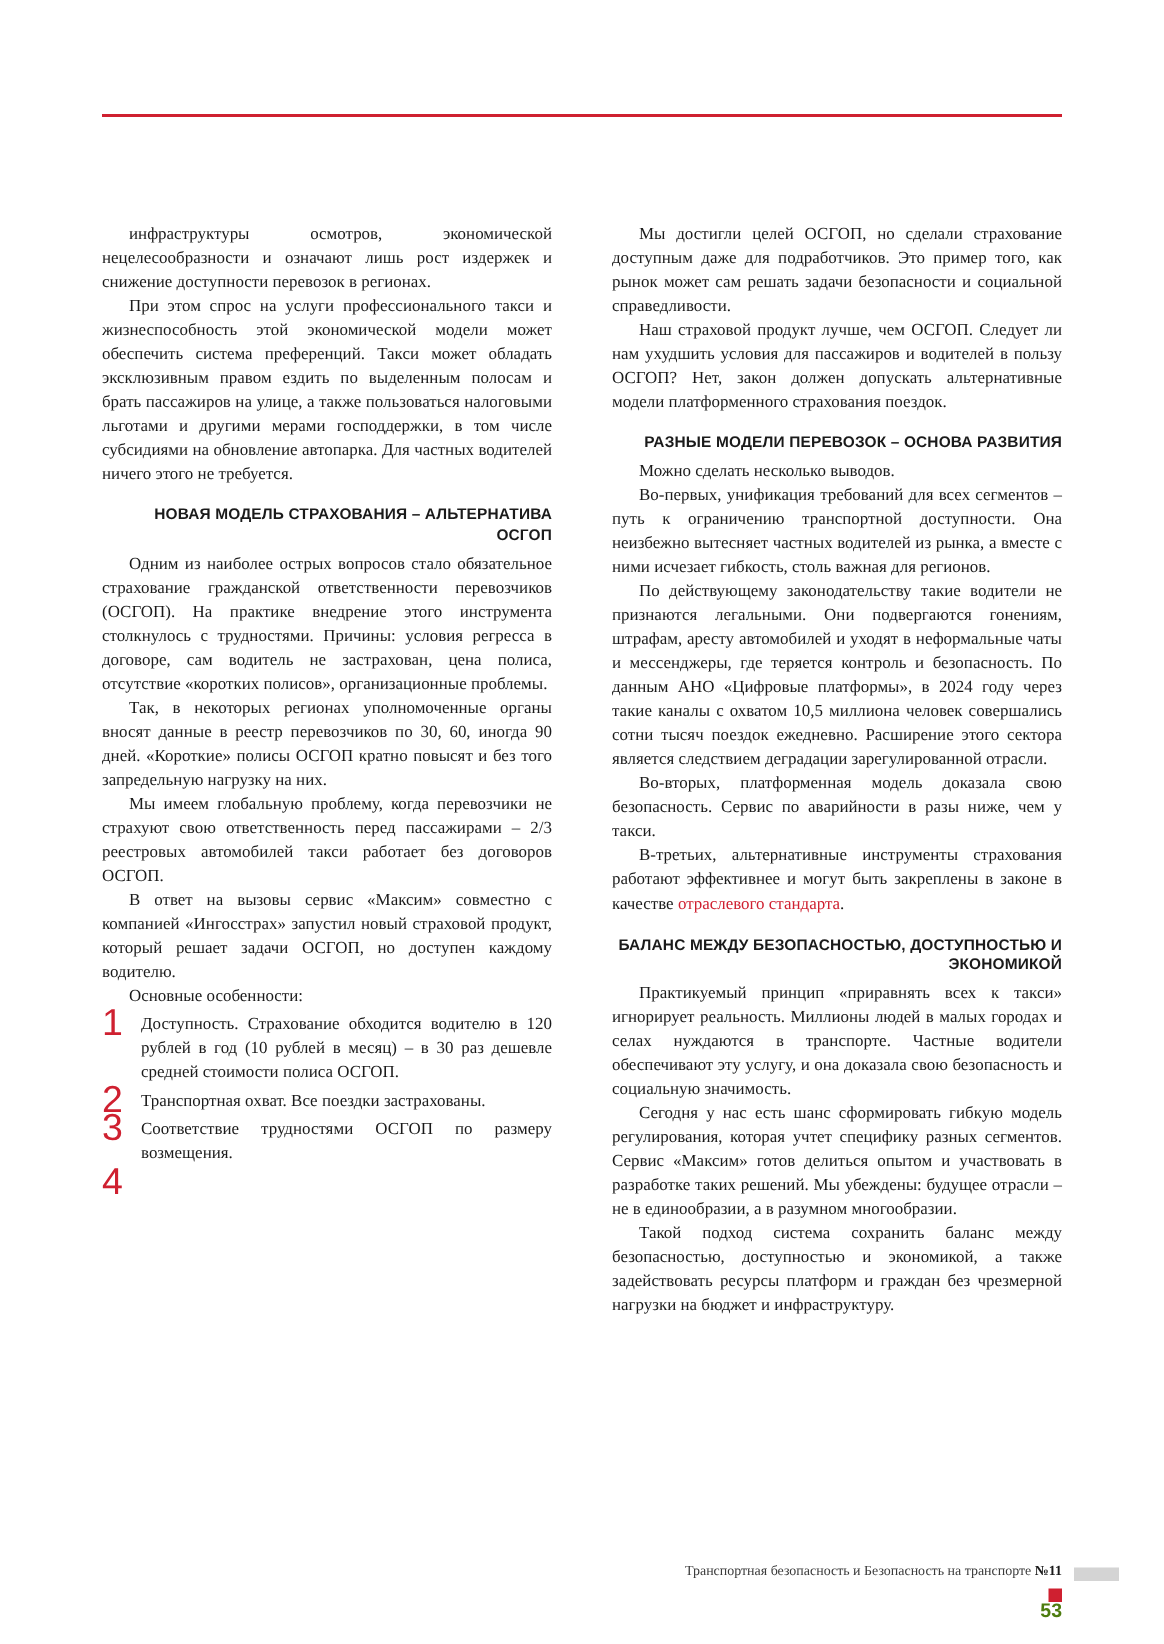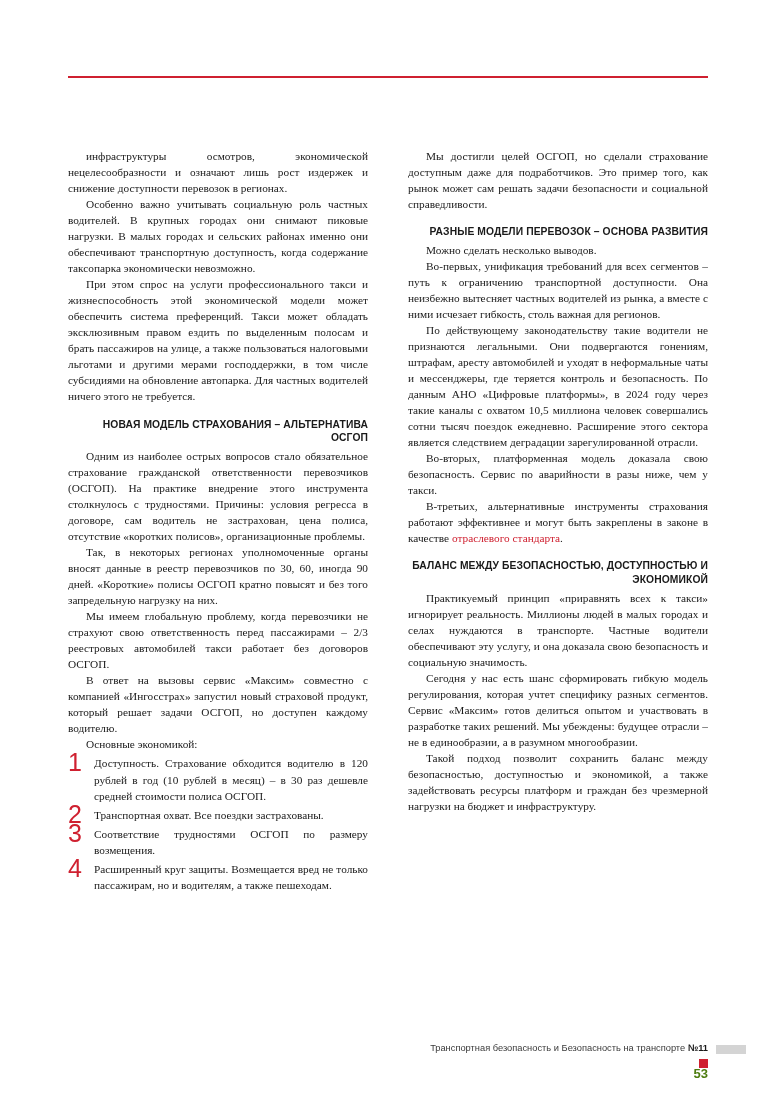--- a/index.html
+++ b/index.html
@@ -93,21 +93,21 @@
     background: #cf2030;
   }
   .col-right {
     position: relative;
   }
   .footer {
     position: absolute;
     left: 68px;
     top: 1043px;
     width: 640px;
-    font-family: Liberation Sans, sans-serif;
+    font-family: Liberation Serif, serif;
     font-size: 9.3px;
     color: #3a3a3a;
     text-align: right;
   }
   .footer .issue {
     font-weight: bold;
     color: #1a1a1a;
   }
   .footer-bar {
     position: absolute;
@@ -131,68 +131,67 @@
 <body>
 
 <div class="page">
 
   <div class="top-rule"></div>
 
   <div class="columns">
 
     <div class="col col-left">
       <p>инфраструктуры осмотров, экономической нецелесообразности и означают лишь рост издержек и снижение доступности перевозок в регионах.</p>
-      <p>Особенно важно учитывать социальную роль частных водителей. В крупных городах они снимают пиковые нагрузки. В малых городах и сельских районах именно они обеспечивают транспортную доступность, когда содержание таксопарка экономически невозможно.</p>
       <p>При этом спрос на услуги профессионального такси и жизнеспособность этой экономической модели может обеспечить система преференций. Такси может обладать эксклюзивным правом ездить по выделенным полосам и брать пассажиров на улице, а также пользоваться налоговыми льготами и другими мерами господдержки, в том числе субсидиями на обновление автопарка. Для частных водителей ничего этого не требуется.</p>
 
       <h2>НОВАЯ МОДЕЛЬ СТРАХОВАНИЯ – АЛЬТЕРНАТИВА ОСГОП</h2>
 
       <p>Одним из наиболее острых вопросов стало обязательное страхование гражданской ответственности перевозчиков (ОСГОП). На практике внедрение этого инструмента столкнулось с трудностями. Причины: условия регресса в договоре, сам водитель не застрахован, цена полиса, отсутствие «коротких полисов», организационные проблемы.</p>
       <p>Так, в некоторых регионах уполномоченные органы вносят данные в реестр перевозчиков по 30, 60, иногда 90 дней. «Короткие» полисы ОСГОП кратно повысят и без того запредельную нагрузку на них.</p>
       <p>Мы имеем глобальную проблему, когда перевозчики не страхуют свою ответственность перед пассажирами – 2/3 реестровых автомобилей такси работает без договоров ОСГОП.</p>
       <p>В ответ на вызовы сервис «Максим» совместно с компанией «Ингосстрах» запустил новый страховой продукт, который решает задачи ОСГОП, но доступен каждому водителю.</p>
-      <p>Основные экономикой:</p>
+      <p>Основные особенности:</p>
 
       <ul class="numlist">
         <li>
           <span class="num">1</span>
           <span>Доступность. Страхование обходится водителю в 120 рублей в год (10 рублей в месяц) – в 30 раз дешевле средней стоимости полиса ОСГОП.</span>
         </li>
         <li>
           <span class="num">2</span>
           <span>Транспортная охват. Все поездки застрахованы.</span>
         </li>
         <li>
           <span class="num">3</span>
           <span>Соответствие трудностями ОСГОП по размеру возмещения.</span>
         </li>
         <li>
           <span class="num">4</span>
-          <span>Расширенный круг защиты. Возмещается вред не только пассажирам, но и водителям, а также пешеходам.</span>
         </li>
       </ul>
     </div>
 
     <div class="col col-right">
       <p>Мы достигли целей ОСГОП, но сделали страхование доступным даже для подработчиков. Это пример того, как рынок может сам решать задачи безопасности и социальной справедливости.</p>
+      <p>Наш страховой продукт лучше, чем ОСГОП. Следует ли нам ухудшить условия для пассажиров и водителей в пользу ОСГОП? Нет, закон должен допускать альтернативные модели платформенного страхования поездок.</p>
 
       <h2>РАЗНЫЕ МОДЕЛИ ПЕРЕВОЗОК – ОСНОВА РАЗВИТИЯ</h2>
 
       <p>Можно сделать несколько выводов.</p>
       <p>Во-первых, унификация требований для всех сегментов – путь к ограничению транспортной доступности. Она неизбежно вытесняет частных водителей из рынка, а вместе с ними исчезает гибкость, столь важная для регионов.</p>
       <p>По действующему законодательству такие водители не признаются легальными. Они подвергаются гонениям, штрафам, аресту автомобилей и уходят в неформальные чаты и мессенджеры, где теряется контроль и безопасность. По данным АНО «Цифровые платформы», в 2024 году через такие каналы с охватом 10,5 миллиона человек совершались сотни тысяч поездок ежедневно. Расширение этого сектора является следствием деградации зарегулированной отрасли.</p>
       <p>Во-вторых, платформенная модель доказала свою безопасность. Сервис по аварийности в разы ниже, чем у такси.</p>
 
       <p><span>В-третьих, альтернативные инструменты страхования работают эффективнее и могут быть закреплены в законе в качестве </span><span class="highlight">отраслевого стандарта</span><span>.</span></p>
 
       <h2>БАЛАНС МЕЖДУ БЕЗОПАСНОСТЬЮ, ДОСТУПНОСТЬЮ И ЭКОНОМИКОЙ</h2>
 
       <p>Практикуемый принцип «приравнять всех к такси» игнорирует реальность. Миллионы людей в малых городах и селах нуждаются в транспорте. Частные водители обеспечивают эту услугу, и она доказала свою безопасность и социальную значимость.</p>
       <p>Сегодня у нас есть шанс сформировать гибкую модель регулирования, которая учтет специфику разных сегментов. Сервис «Максим» готов делиться опытом и участвовать в разработке таких решений. Мы убеждены: будущее отрасли – не в единообразии, а в разумном многообразии.</p>
-      <p>Такой подход позволит сохранить баланс между безопасностью, доступностью и экономикой, а также задействовать ресурсы платформ и граждан без чрезмерной нагрузки на бюджет и инфраструктуру.</p>
+      <p>Такой подход система сохранить баланс между безопасностью, доступностью и экономикой, а также задействовать ресурсы платформ и граждан без чрезмерной нагрузки на бюджет и инфраструктуру.</p>
 
       <div class="end-square"></div>
     </div>
 
   </div>
 
   <div class="footer">
     <span>Транспортная безопасность и Безопасность на транспорте</span>
     <span class="issue">№11</span>
     <span class="footer-bar"></span>

